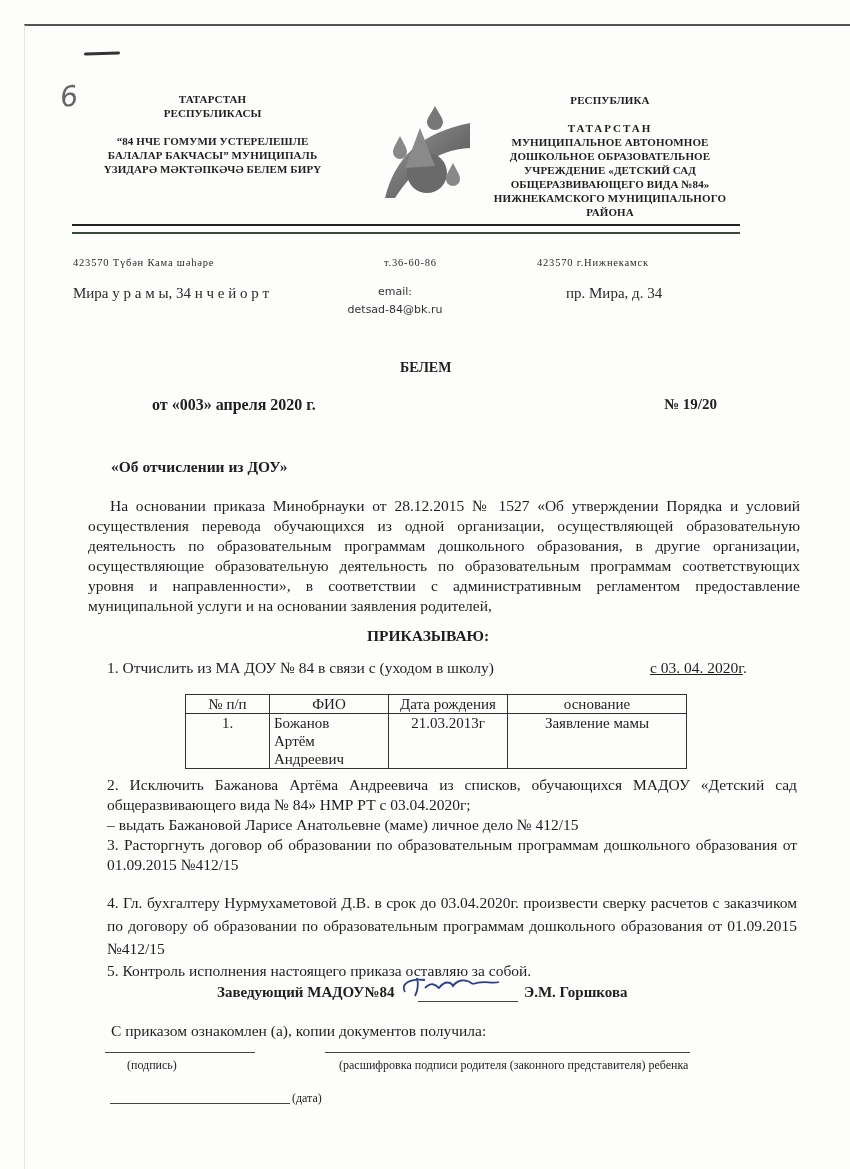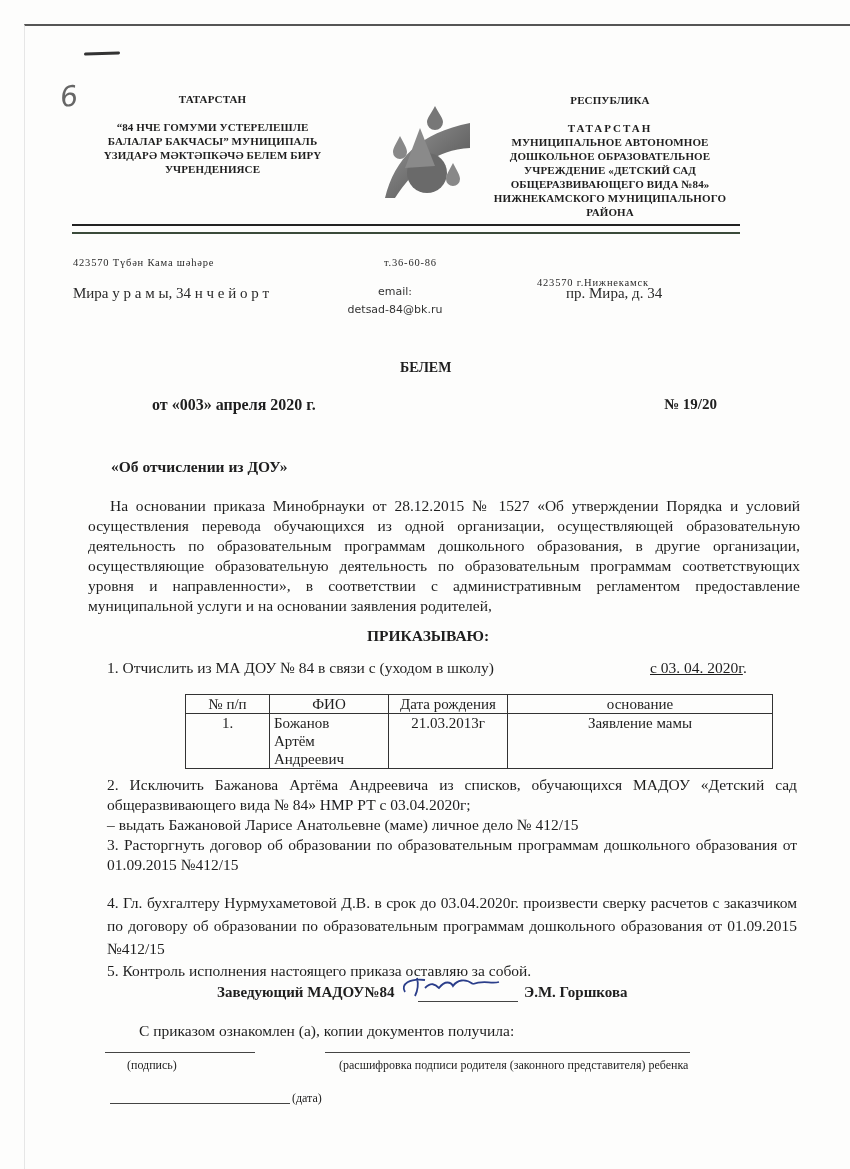--- a/index.html
+++ b/index.html
@@ -14,43 +14,43 @@
   .hdr-right { left: 485px; top: 93px; width: 250px; }
   .logo { left: 365px; top: 98px; width: 110px; height: 110px; }
   .rule { left: 72px; top: 224px; width: 668px; height: 6px; border-top: 2px solid #222; border-bottom: 2px solid #3a4a3a; }
   .addr { font-size: 10.5px; letter-spacing: 0.8px; color: #2a2a2a; }
   .addr2 { font-size: 15px; color: #2a2a2a; }
   .email { font-size: 12px; text-align: center; width: 130px; line-height: 18px; color: #333; font-family: "DejaVu Sans", sans-serif; font-size: 11px; }
   .title { font-weight: bold; font-size: 14px; }
   .bold { font-weight: bold; font-size: 16px; }
   .body-text { font-size: 15.5px; line-height: 20px; text-align: justify; }
   .p { left: 88px; width: 712px; }
-  table.t { position: absolute; left: 185px; top: 694px; width: 588px; border-collapse: collapse; font-size: 15px; }
+  table.t { position: absolute; left: 185px; top: 694px; width: 502px; border-collapse: collapse; font-size: 15px; }
   table.t td { border: 1px solid #333; padding: 0 4px; vertical-align: top; line-height: 18px; }
   .u { text-decoration: underline; margin-left: 24px; }
   .line { position: absolute; height: 0; border-top: 1px solid #444; }
   .sig-svg { left: 395px; top: 970px; width: 120px; height: 30px; }
   .small { font-size: 12px; }
 </style>
 </head>
 <body>
 
 <div class="page-edge"></div>
 
 <div class="abs hw-dash"></div>
 <div class="abs hw-num">6</div>
 
 <div class="abs hdr hdr-left">
   <div>ТАТАРСТАН</div>
+  <div>РЕСПУБЛИКАСЫ</div>
   <div style="height:14px"></div>
   <div>
     <div>“84 НЧЕ ГОМУМИ  УСТЕРЕЛЕШЛЕ</div>
     <div>БАЛАЛАР БАКЧАСЫ” МУНИЦИПАЛЬ</div>
     <div>ҮЗИДАРӘ МӘКТӘПКӘЧӘ БЕЛЕМ БИРҮ</div>
-    <div>УЧРЕНДЕНИЯСЕ</div>
   </div>
 </div>
 
 <div class="abs logo">
   <svg width="110" height="110" viewBox="0 0 110 110">
     <defs>
       <linearGradient id="g1" x1="0" y1="0" x2="1" y2="1">
         <stop offset="0" stop-color="#9a9a9a"></stop>
           <stop offset="1" stop-color="#4a4a4a"></stop>
       </linearGradient>
@@ -78,21 +78,21 @@
 
 <div class="abs rule"></div>
 
 <div class="abs addr" style="left:73px; top:257px;">423570 Түбән Кама шәһәре</div>
 <div class="abs addr2" style="left:73px; top:285px;">Мира у р а м ы, 34 н ч е  й о р т</div>
 <div class="abs addr" style="left:368px; top:257px;margin-left:16px;">т.36-60-86</div>
 <div class="abs email" style="left:330px; top:283px;">
   <div>email:</div>
   <div>detsad-84@bk.ru</div>
 </div>
-<div class="abs addr" style="left:537px; top:257px;margin-top:20px;">423570 г.Нижнекамск</div>
+<div class="abs addr" style="left:537px; top:257px;">423570 г.Нижнекамск</div>
 <div class="abs addr2" style="left:566px; top:285px;">пр. Мира, д.  34</div>
 
 <div class="abs title" style="left:400px; top:360px;">БЕЛЕМ</div>
 <div class="abs bold" style="left:152px; top:396px;">от «003» апреля 2020 г.</div>
 <div class="abs bold" style="left:664px; top:396px; font-size:15px;">№ 19/20</div>
 <div class="abs bold" style="left:111px; top:458px; font-size:15.5px;">«Об отчислении из ДОУ»</div>
 
 <div class="abs body-text p" style="top:496px; text-indent:22px;">На основании приказа Минобрнауки от 28.12.2015 № 1527 «Об утверждении Порядка и условий осуществления перевода обучающихся из одной организации, осуществляющей образовательную деятельность по образовательным программам дошкольного образования, в другие организации, осуществляющие образовательную деятельность по образовательным программам соответствующих уровня и направленности», в соответствии с административным регламентом предоставление муниципальной услуги и на основании заявления родителей,</div>
 
 <div class="abs bold" style="left:367px; top:627px; font-size:15.5px;">ПРИКАЗЫВАЮ:</div>
@@ -125,19 +125,19 @@
 
 <div class="abs bold" style="left:217px; top:984px; font-size:15px;">Заведующий МАДОУ№84</div>
 <div class="line" style="left:418px; top:1001px; width:100px;"></div>
 <div class="abs sig-svg">
   <svg width="120" height="30" viewBox="0 0 120 30">
     <path d="M10 22 C5 14 15 8 30 10 M22 8 C24 16 22 22 20 26 M30 18 C36 12 40 14 44 18 C50 10 56 12 58 16 C62 10 70 8 78 14 M78 14 C88 10 96 14 104 12" stroke="#2b3e8a" stroke-width="1.8" fill="none"></path>
   </svg>
 </div>
 <div class="abs bold" style="left:524px; top:984px; font-size:15px;">Э.М. Горшкова</div>
 
-<div class="abs body-text" style="left:111px; top:1021px;margin-left:28px;">С приказом ознакомлен (а), копии документов получила:</div>
+<div class="abs body-text" style="left:111px; top:1021px;">С приказом ознакомлен (а), копии документов получила:</div>
 <div class="line" style="left:105px; top:1052px; width:150px;"></div>
 <div class="line" style="left:325px; top:1052px; width:365px;"></div>
 <div class="abs small" style="left:127px; top:1058px;">(подпись)</div>
 <div class="abs small" style="left:329px; top:1058px;margin-left:10px;">(расшифровка подписи родителя (законного представителя) ребенка</div>
 <div class="line" style="left:110px; top:1103px; width:180px;"></div>
 <div class="abs small" style="left:292px; top:1091px;">(дата)</div>
 
 </body></html>

